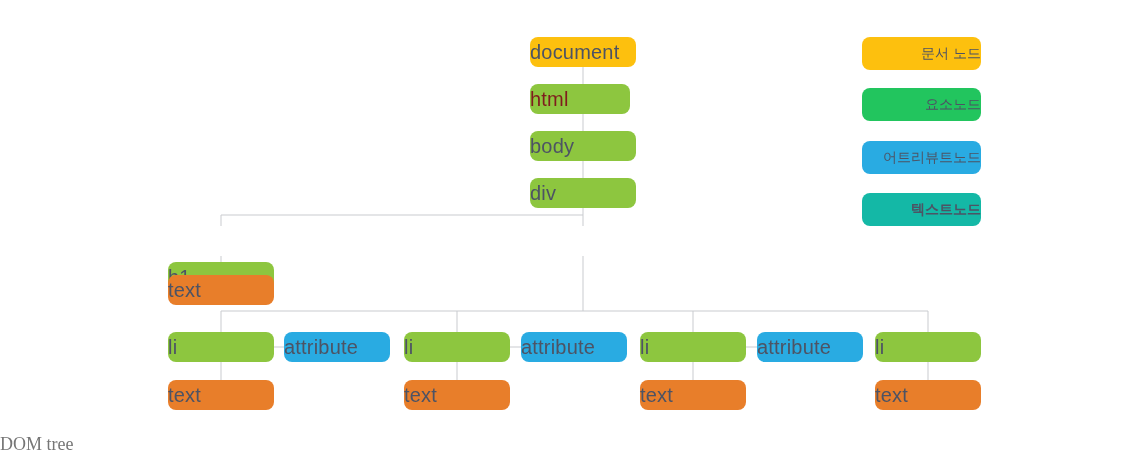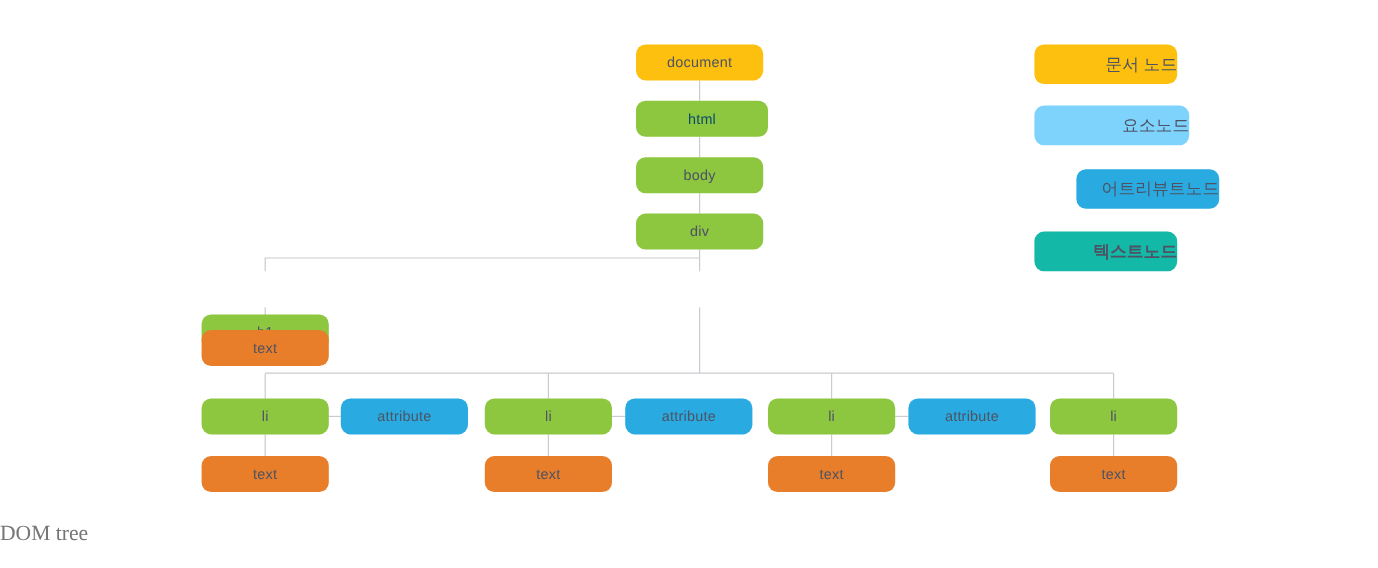--- a/index.html
+++ b/index.html
@@ -17,22 +17,22 @@
   }
   #edges {
     position: absolute;
     left: 0;
     top: 0;
   }
   .node {
     position: absolute;
     box-sizing: border-box;
     border-radius: 8px;
-    text-align: center;
-    font-size: 12px;
+    text-align: left;
+    font-size: 20px;
     letter-spacing: 0.2px;
   }
   .legend-box {
     position: absolute;
     box-sizing: border-box;
     border-radius: 8px;
     text-align: right;
     font-size: 14px;
   }
   #caption {
@@ -66,33 +66,33 @@
       <polyline points="274,347 284,347" fill="none" stroke="#C9CBCF" stroke-width="1"></polyline>
       <polyline points="510,347 521,347" fill="none" stroke="#C9CBCF" stroke-width="1"></polyline>
       <polyline points="746,347 757,347" fill="none" stroke="#C9CBCF" stroke-width="1"></polyline>
       <polyline points="221,362 221,380" fill="none" stroke="#C9CBCF" stroke-width="1"></polyline>
       <polyline points="457,362 457,380" fill="none" stroke="#C9CBCF" stroke-width="1"></polyline>
       <polyline points="693,362 693,380" fill="none" stroke="#C9CBCF" stroke-width="1"></polyline>
       <polyline points="928,362 928,380" fill="none" stroke="#C9CBCF" stroke-width="1"></polyline>
     </svg>
   <div id="caption">DOM tree</div>
 <div class="node" style="left: 530px; top: 37px; width: 106px; height: 30px; line-height: 30px; background: rgb(253, 192, 14); color: rgb(77, 83, 100);">document</div>
-    <div class="node" style="left: 530px; top: 84px; width: 110px; height: 30px; line-height: 30px; background: rgb(141, 198, 63); color: #0c4a6e;">html</div>
+    <div class="node" style="left: 530px; top: 84px; width: 100px; height: 30px; line-height: 30px; background: rgb(141, 198, 63); color: #7f1d1d;">html</div>
     <div class="node" style="left: 530px; top: 131px; width: 106px; height: 30px; line-height: 30px; background: rgb(141, 198, 63); color: rgb(77, 83, 100);">body</div>
     <div class="node" style="left: 530px; top: 178px; width: 106px; height: 30px; line-height: 30px; background: rgb(141, 198, 63); color: rgb(77, 83, 100);">div</div>
     <div class="node" style="left: 168px; top: 226px; width: 106px; height: 30px; line-height: 30px; background: rgb(141, 198, 63); color: rgb(77, 83, 100); margin-top: 36px;">h1</div>
     <div class="node" style="left: 168px; top: 275px; width: 106px; height: 30px; line-height: 30px; background: rgb(232, 126, 42); color: rgb(77, 83, 100);">text</div>
     <div class="node" style="left: 168px; top: 332px; width: 106px; height: 30px; line-height: 30px; background: rgb(141, 198, 63); color: rgb(77, 83, 100);">li</div>
     <div class="node" style="left: 284px; top: 332px; width: 106px; height: 30px; line-height: 30px; background: rgb(41, 171, 226); color: rgb(77, 83, 100);">attribute</div>
     <div class="node" style="left: 404px; top: 332px; width: 106px; height: 30px; line-height: 30px; background: rgb(141, 198, 63); color: rgb(77, 83, 100);">li</div>
     <div class="node" style="left: 521px; top: 332px; width: 106px; height: 30px; line-height: 30px; background: rgb(41, 171, 226); color: rgb(77, 83, 100);">attribute</div>
     <div class="node" style="left: 640px; top: 332px; width: 106px; height: 30px; line-height: 30px; background: rgb(141, 198, 63); color: rgb(77, 83, 100);">li</div>
     <div class="node" style="left: 757px; top: 332px; width: 106px; height: 30px; line-height: 30px; background: rgb(41, 171, 226); color: rgb(77, 83, 100);">attribute</div>
     <div class="node" style="left: 875px; top: 332px; width: 106px; height: 30px; line-height: 30px; background: rgb(141, 198, 63); color: rgb(77, 83, 100);">li</div>
     <div class="node" style="left: 168px; top: 380px; width: 106px; height: 30px; line-height: 30px; background: rgb(232, 126, 42); color: rgb(77, 83, 100);">text</div>
     <div class="node" style="left: 404px; top: 380px; width: 106px; height: 30px; line-height: 30px; background: rgb(232, 126, 42); color: rgb(77, 83, 100);">text</div>
     <div class="node" style="left: 640px; top: 380px; width: 106px; height: 30px; line-height: 30px; background: rgb(232, 126, 42); color: rgb(77, 83, 100);">text</div>
     <div class="node" style="left: 875px; top: 380px; width: 106px; height: 30px; line-height: 30px; background: rgb(232, 126, 42); color: rgb(77, 83, 100);">text</div>
     <div class="legend-box" style="left: 862px; top: 37px; width: 119px; height: 33px; line-height: 33px; background: rgb(253, 192, 14); color: rgb(77, 83, 100);">문서 노드</div>
-    <div class="legend-box" style="left: 862px; top: 88px; width: 129px; height: 33px; line-height: 33px; background: #7dd3fc; color: rgb(77, 83, 100);">요소노드</div>
-    <div class="legend-box" style="left: 862px; top: 141px; width: 119px; height: 33px; line-height: 33px; background: rgb(41, 171, 226); color: rgb(77, 83, 100); margin-left: 35px;">어트리뷰트노드</div>
+    <div class="legend-box" style="left: 862px; top: 88px; width: 119px; height: 33px; line-height: 33px; background: #22c55e; color: rgb(77, 83, 100);">요소노드</div>
+    <div class="legend-box" style="left: 862px; top: 141px; width: 119px; height: 33px; line-height: 33px; background: rgb(41, 171, 226); color: rgb(77, 83, 100);">어트리뷰트노드</div>
     <div class="legend-box" style="left: 862px; top: 193px; width: 119px; height: 33px; line-height: 33px; background: #14b8a6; color: rgb(77, 83, 100); font-weight: bold;">텍스트노드</div>
   </div>
 
 </body></html>

